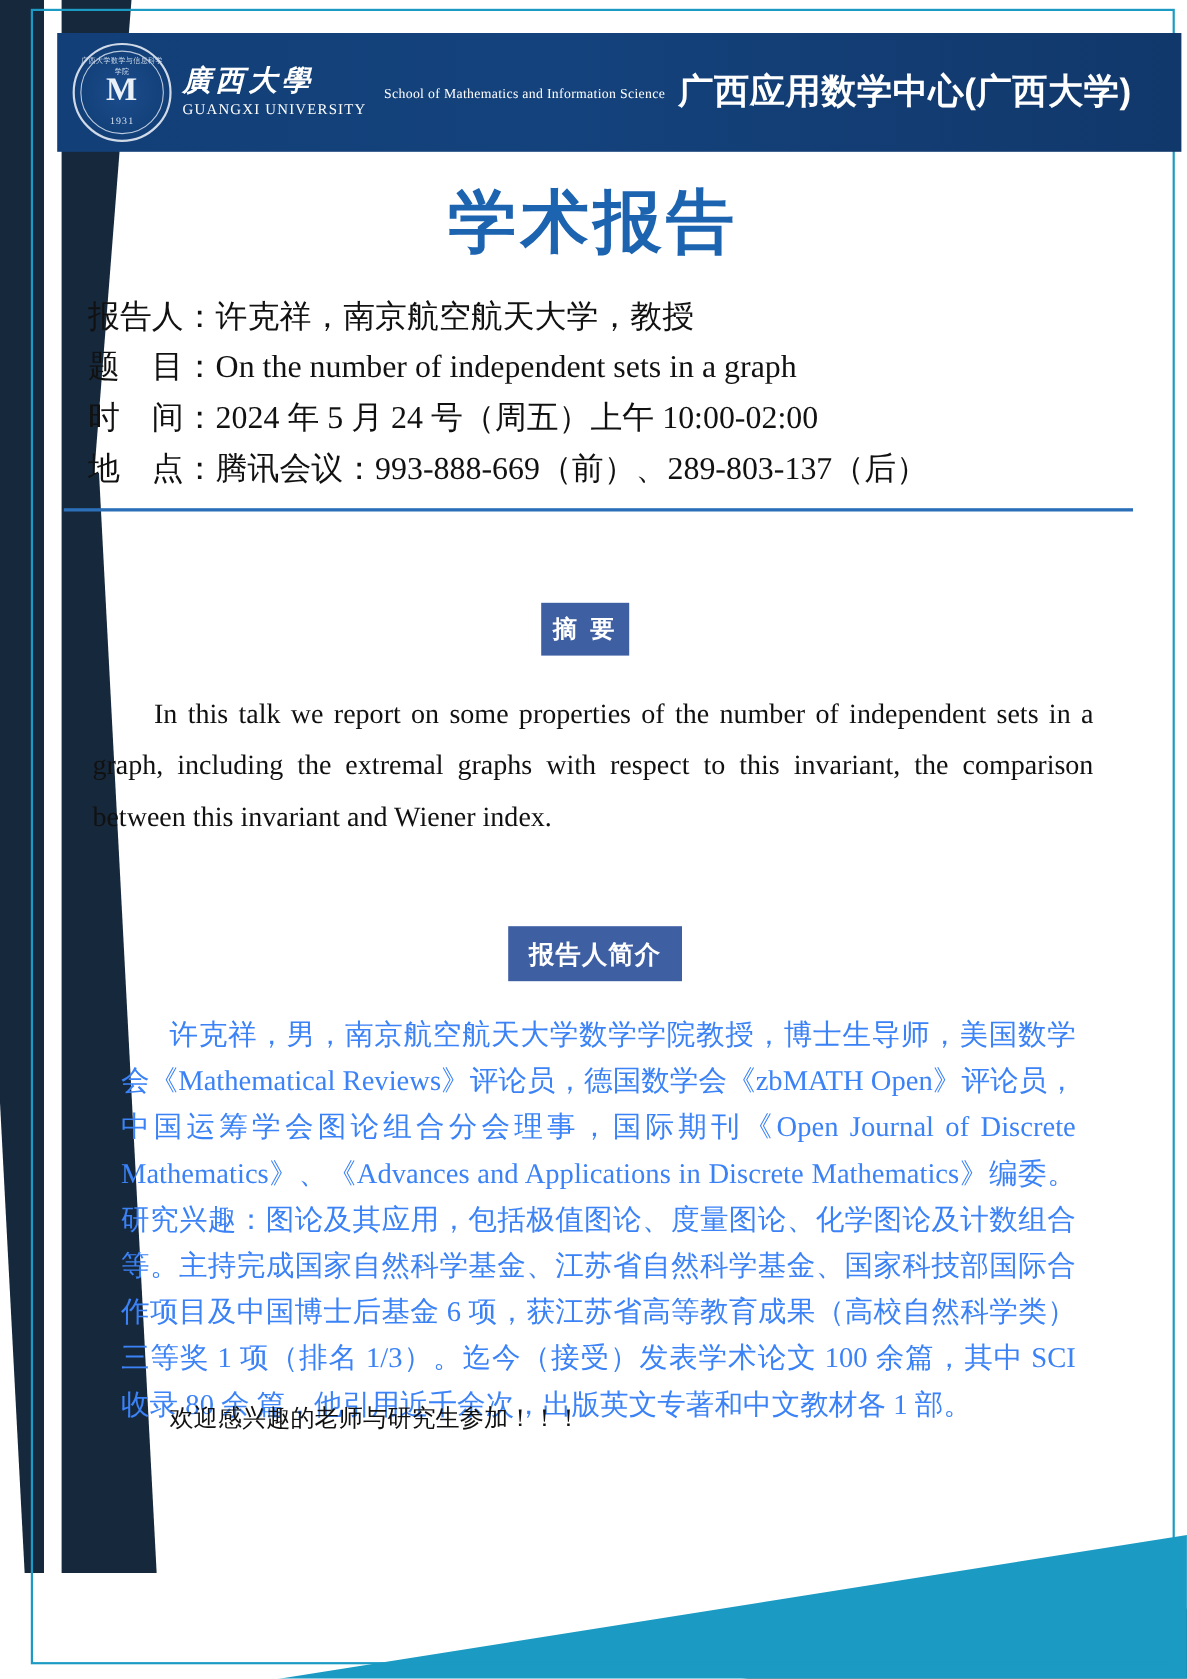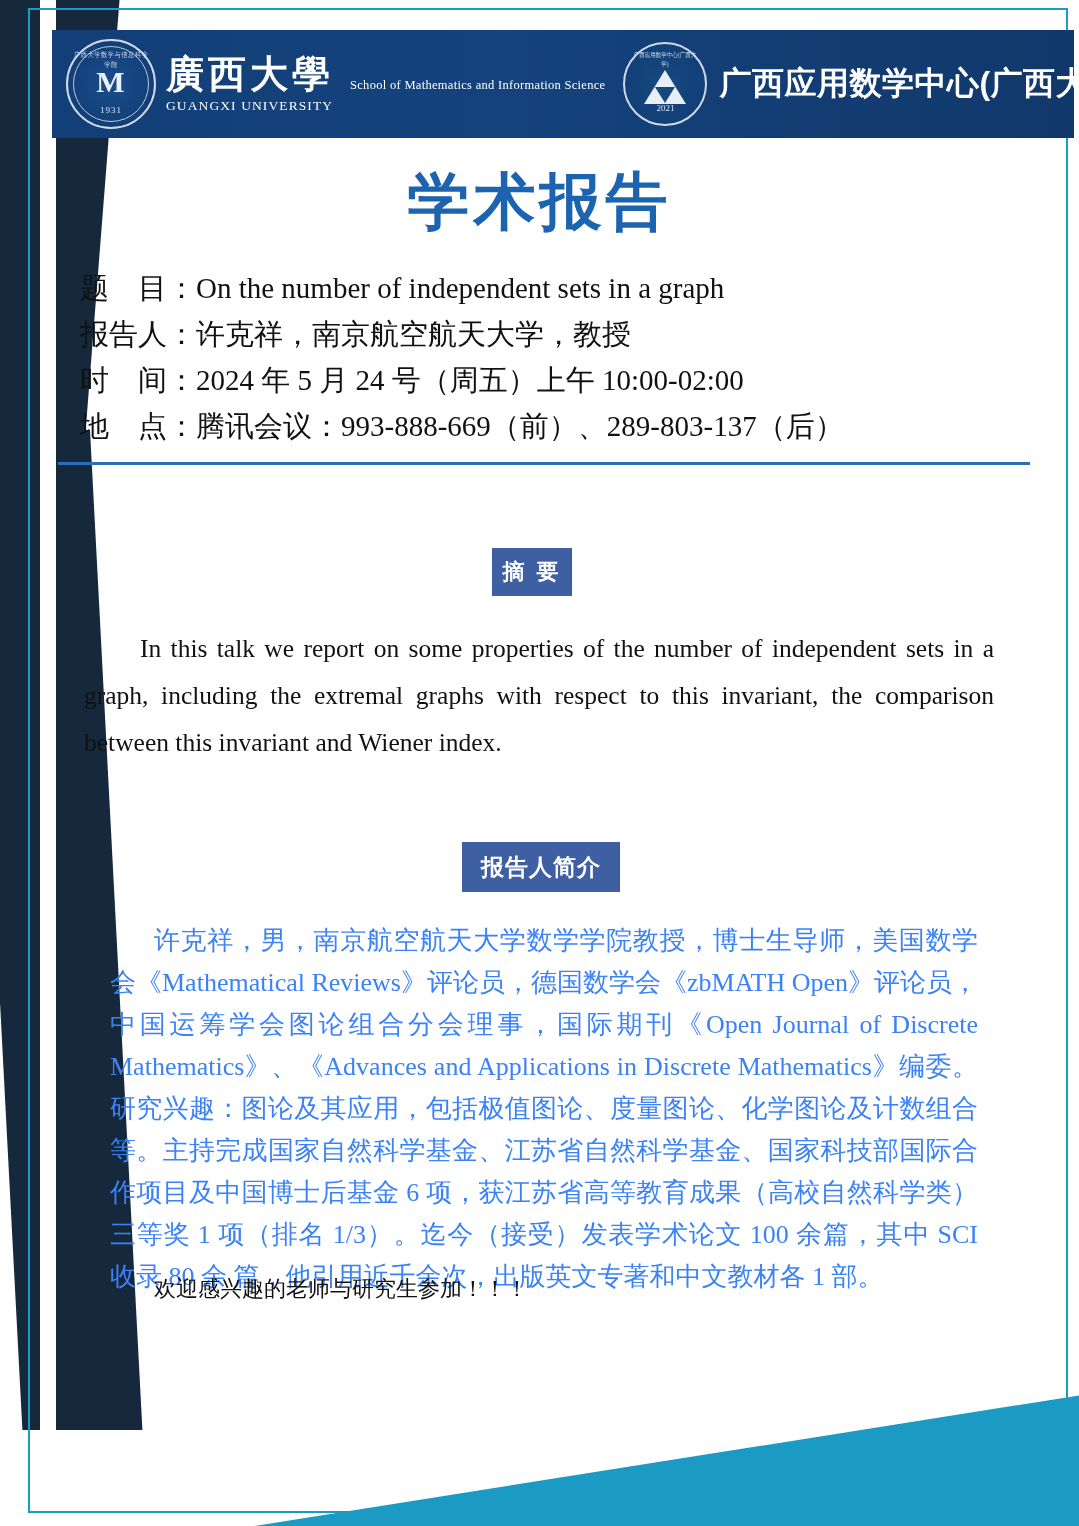--- a/index.html
+++ b/index.html
@@ -130,24 +130,25 @@
   }
 
   .uni-names {
     margin-left: 10px;
     flex: 0 0 auto;
     color: #ffffff;
     line-height: 1;
   }
   .uni-cn {
     font-family: "Liberation Serif", serif;
-    font-size: 38px;
+    font-size: 26px;
     font-weight: bold;
     letter-spacing: 4px;
     white-space: nowrap;
+    font-style: italic;
   }
   .uni-en {
     font-family: "Liberation Serif", serif;
     font-size: 13.5px;
     letter-spacing: 1.1px;
     margin-top: 6px;
     white-space: nowrap;
   }
 
   .school-block {
@@ -345,37 +346,32 @@
 
     <div class="uni-names">
       <div class="uni-cn">廣西大學</div>
       <div class="uni-en">GUANGXI UNIVERSITY</div>
     </div>
 
     <div class="school-block">
       <div class="school-en">School of Mathematics and Information Science</div>
     </div>
 
-    <div class="center-seal">
-      <div class="arc2">广西应用数学中心(广西大学)</div>
-      <div class="tri"></div>
-      <div class="yr2">2021</div>
-    </div>
 
     <div class="center-name">广西应用数学中心(广西大学)</div>
   </div>
 
   <div class="doc-title">学术报告</div>
 
   <div class="meta">
     <div class="meta-row">
+      <span class="meta-label">报告人：</span><span>许克祥，南京航空航天大学，教授</span>
+    </div>
+    <div class="meta-row">
       <span class="meta-label">题　目：</span><span>On the number of independent sets in a graph</span>
-    </div>
-    <div class="meta-row">
-      <span class="meta-label">报告人：</span><span>许克祥，南京航空航天大学，教授</span>
     </div>
     <div class="meta-row">
       <span class="meta-label">时　间：</span><span>2024 年 5 月 24 号（周五）上午 10:00-02:00</span>
     </div>
     <div class="meta-row">
       <span class="meta-label">地　点：</span><span>腾讯会议：993-888-669（前）、289-803-137（后）</span>
     </div>
   </div>
 
   <div class="hr-blue"></div>

